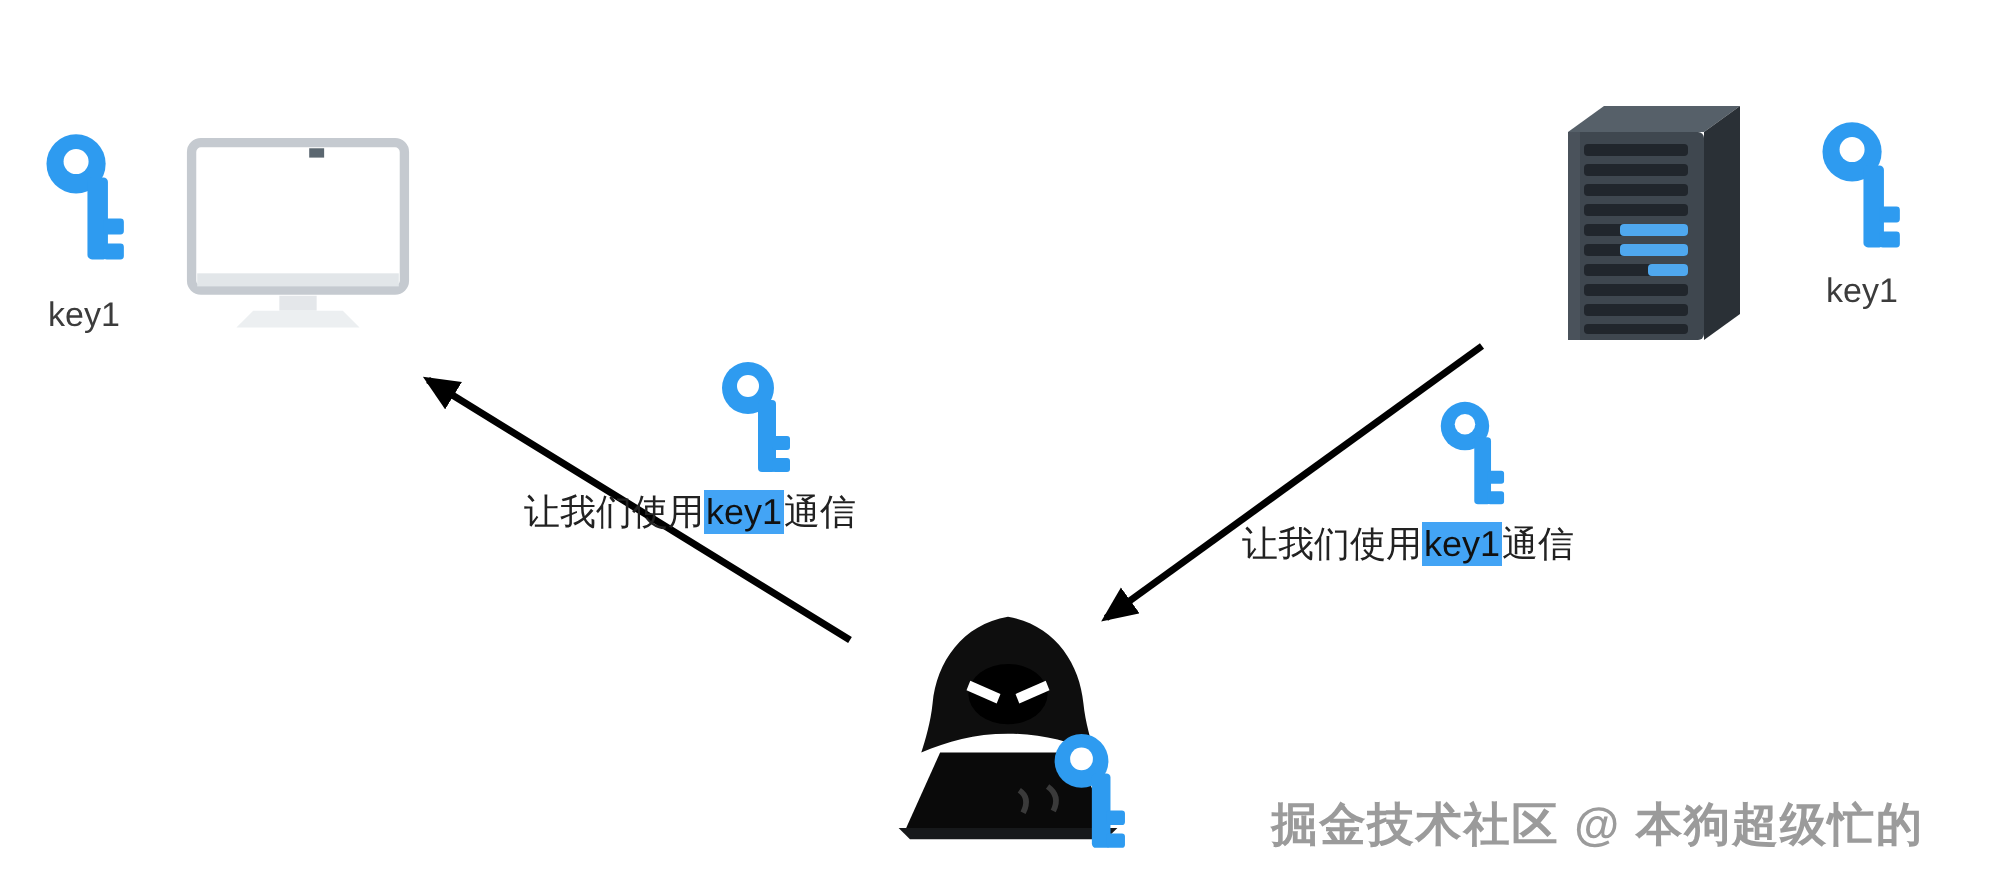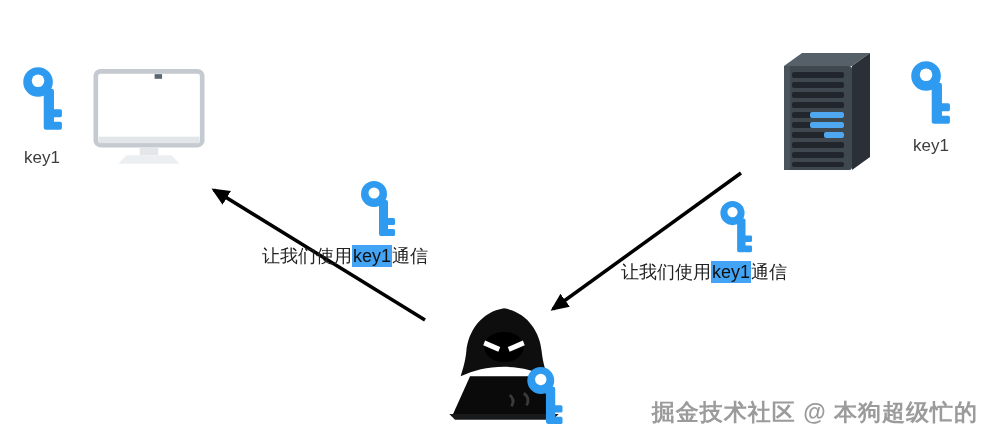--- a/index.html
+++ b/index.html
@@ -127,15 +127,15 @@
   <span class="abs icon" style="left:524px;top:366px;width:48px;height:60px;">
     <svg viewBox="0 0 44 58">
       <circle cx="15" cy="14" r="13" fill="#2e9bf0"></circle>
       <circle cx="15" cy="13" r="5.5" fill="#ffffff"></circle>
       <rect x="20" y="20" width="9" height="36" rx="2" fill="#2e9bf0"></rect>
       <rect x="27" y="38" width="9" height="7" rx="1.5" fill="#2e9bf0"></rect>
       <rect x="27" y="49" width="9" height="7" rx="1.5" fill="#2e9bf0"></rect>
     </svg>
   </span>
 
-  <div class="abs watermark" style="right:17px;top:397px;">掘金技术社区 @ 本狗超级忙的</div>
+  <div class="abs watermark" style="right:33px;top:397px;">掘金技术社区 @ 本狗超级忙的</div>
 
 </div>
 
 </body></html>

